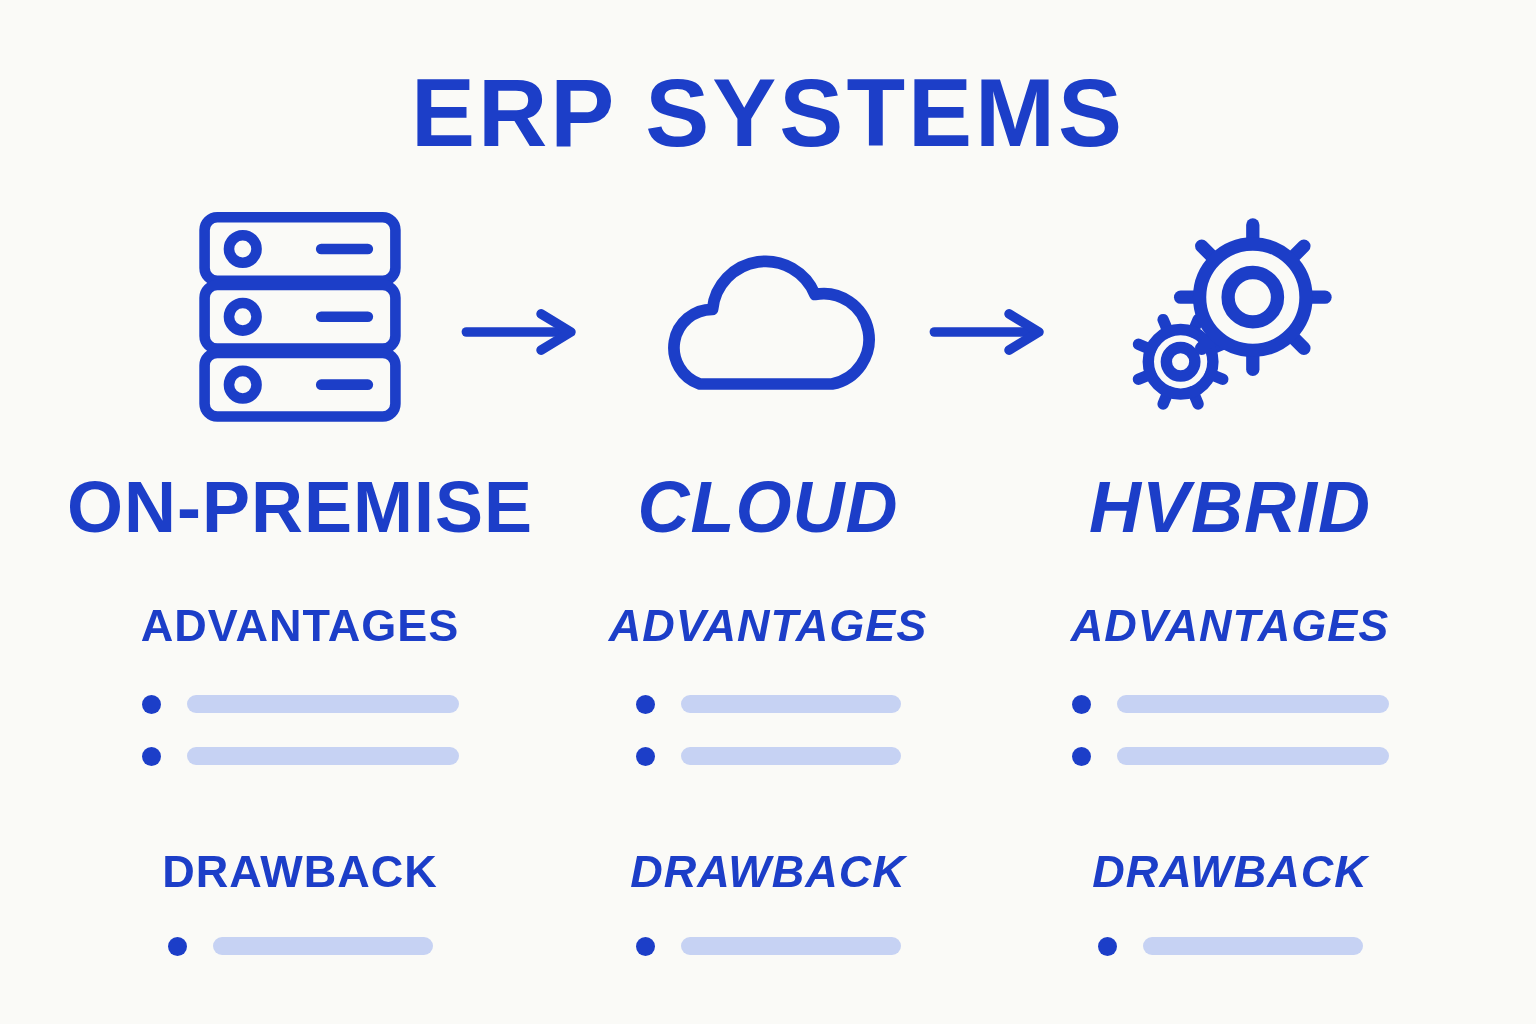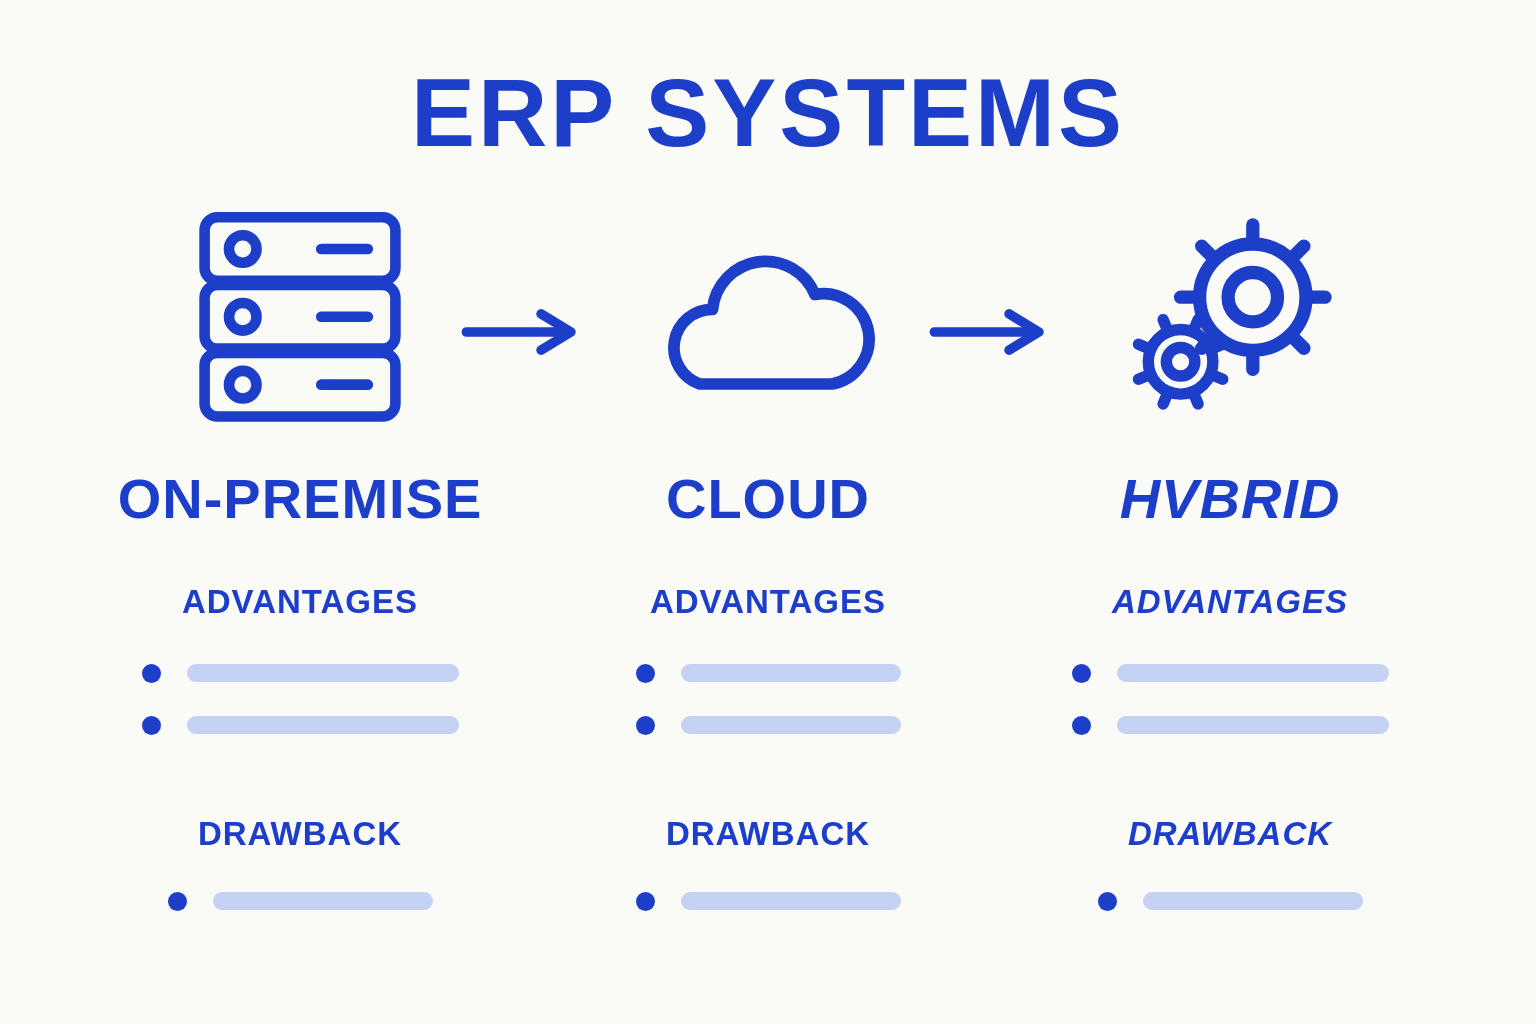--- a/index.html
+++ b/index.html
@@ -19,35 +19,35 @@
     position:absolute;top:58px;left:0;width:100%;
     text-align:center;
     font-size:96px;font-weight:800;letter-spacing:3px;
     color:var(--primary);
   }
   .column{
     position:absolute;top:190px;width:460px;
     display:flex;flex-direction:column;align-items:center;
   }
   .col-1{left:70px;}
-  .col-2{left:538px;}
+  .col-2{left:538px;font-style:italic;}
   .col-3{left:1000px;font-style:italic;}
   .icon-box{
     height:260px;width:100%;
     display:flex;align-items:center;justify-content:center;
   }
   .icon-box svg{display:block;}
   .col-label{
     margin-top:16px;
-    font-size:56px;font-weight:700;letter-spacing:1px;
+    font-size:72px;font-weight:700;letter-spacing:1px;
     white-space:nowrap;
   }
   .section-label{
     margin-top:52px;
-    font-size:33px;font-weight:700;letter-spacing:1px;
+    font-size:45px;font-weight:700;letter-spacing:1px;
   }
   .bullets{
     margin-top:42px;
     display:flex;flex-direction:column;gap:32px;
     align-items:flex-start;
   }
   .bullets.single{margin-top:38px;}
   .bullet-row{display:flex;align-items:center;gap:26px;height:20px;}
   .dot{
     width:19px;height:19px;border-radius:50%;

